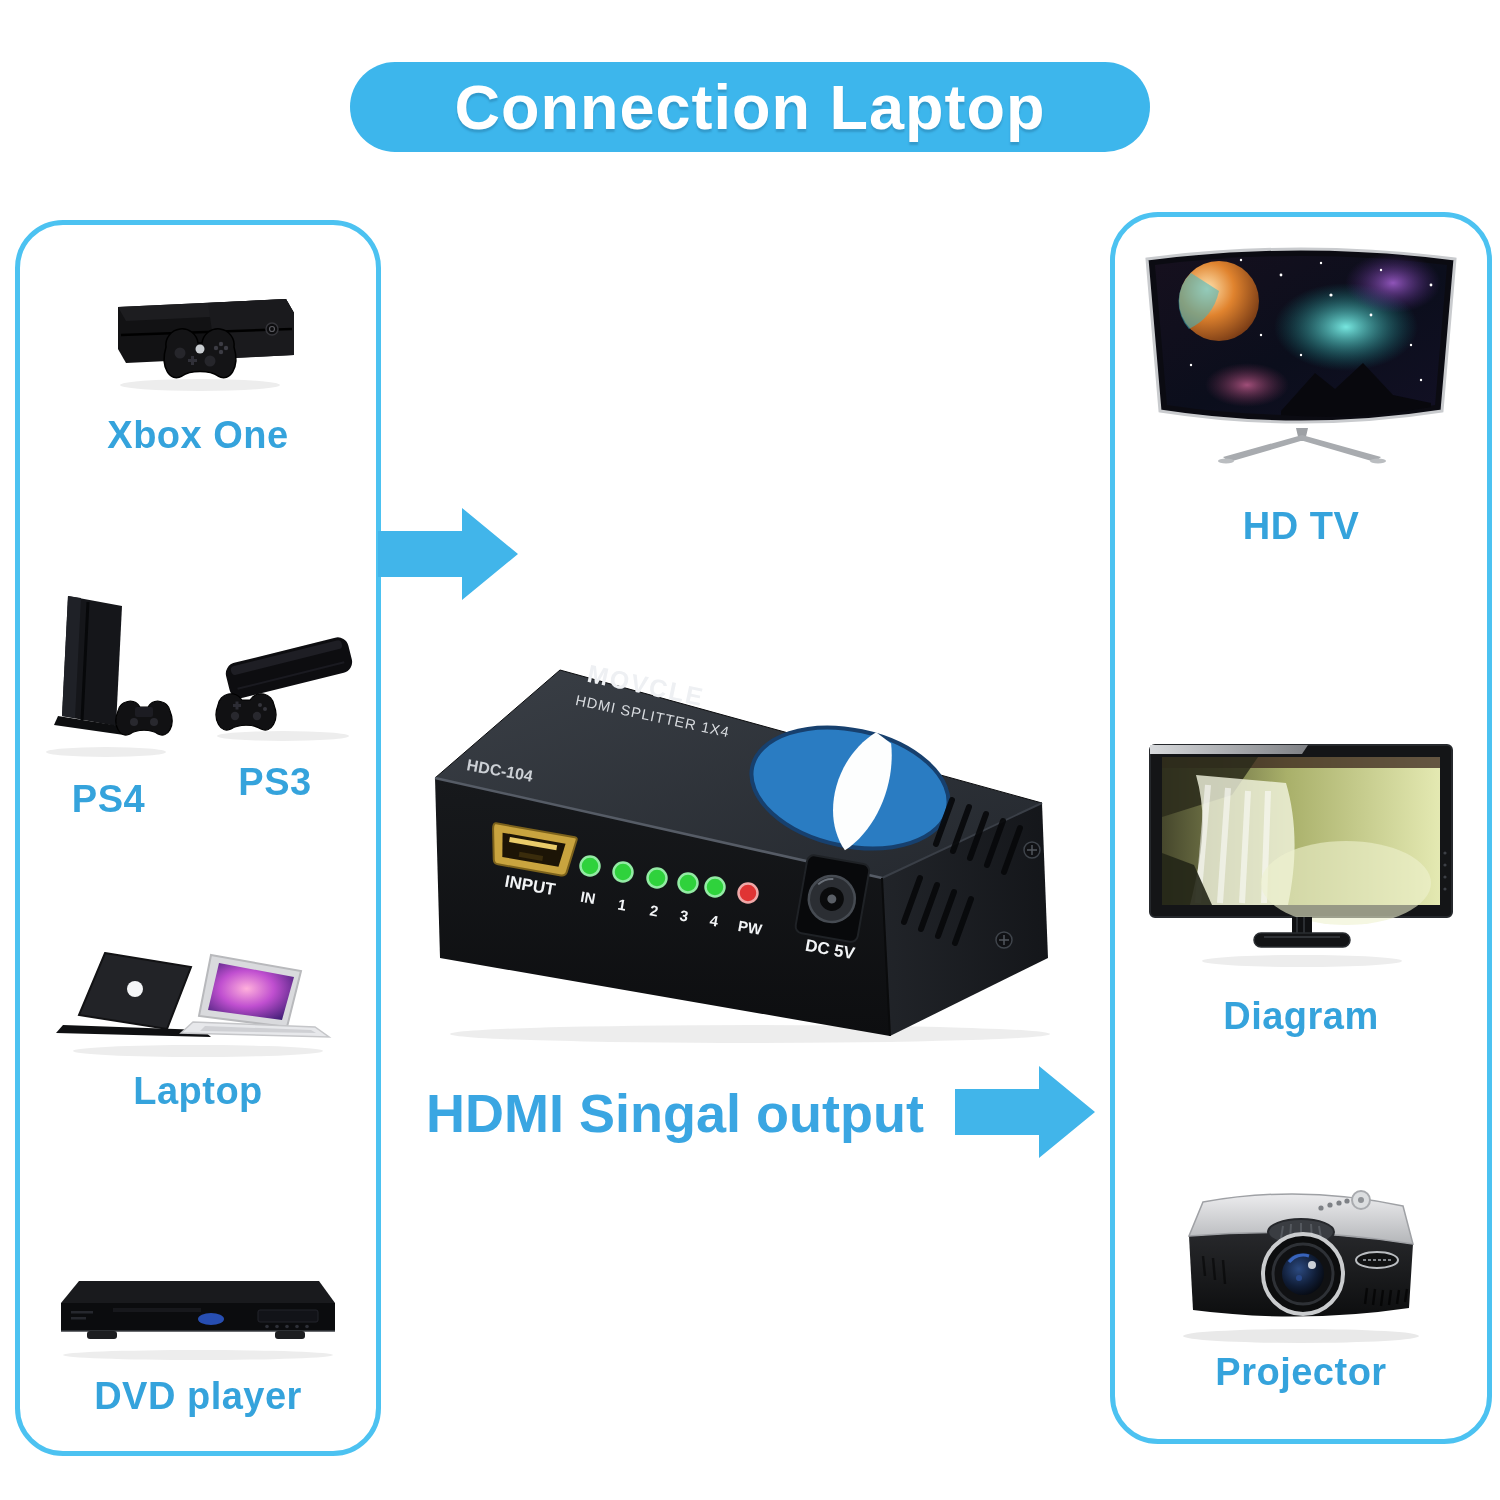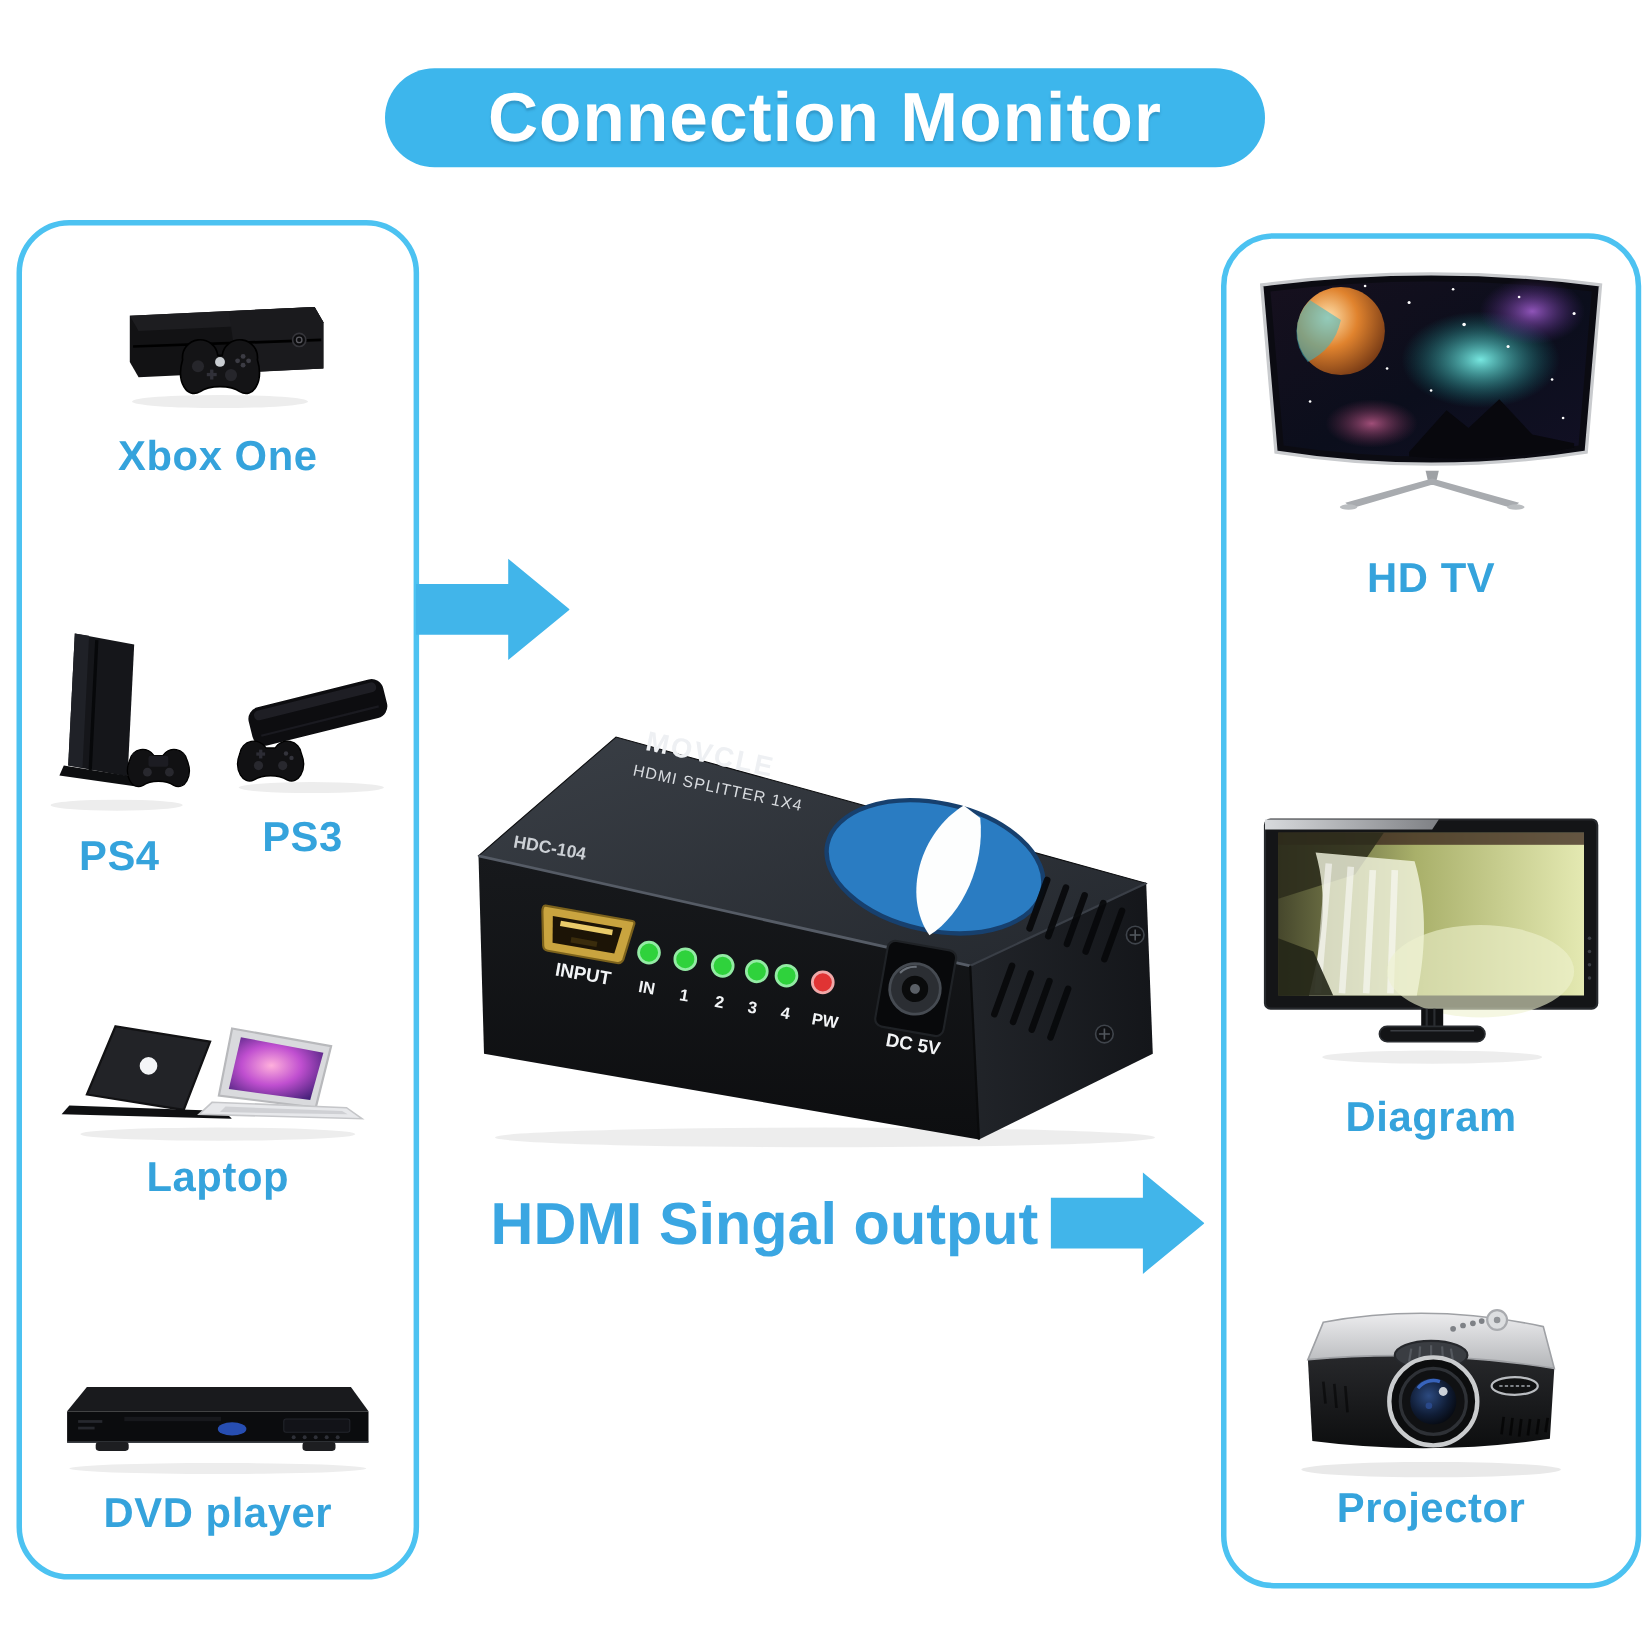--- a/index.html
+++ b/index.html
@@ -3,40 +3,40 @@
 <meta charset="utf-8">
 <style>
   html,body{margin:0;padding:0;background:#fff;}
   .canvas{position:relative;width:1500px;height:1500px;background:#ffffff;
     font-family:"Liberation Sans",sans-serif;overflow:hidden;}
   .banner{position:absolute;left:350px;top:62px;width:800px;height:90px;
     background:#3db6ec;border-radius:46px;display:flex;align-items:center;justify-content:center;
     color:#ffffff;font-size:63px;font-weight:bold;letter-spacing:1px;
     text-shadow:0 3px 2px rgba(25,90,130,.30);}
   .panel{position:absolute;border:5px solid #4cc2f1;border-radius:48px;background:#ffffff;}
-  .panel-left{left:15px;top:200px;width:356px;height:1226px;}
+  .panel-left{left:15px;top:220px;width:356px;height:1226px;}
   .panel-right{left:1110px;top:212px;width:372px;height:1222px;}
   .item{position:absolute;left:0;width:100%;display:flex;flex-direction:column;align-items:center;}
   .dev-label{color:#35a3dc;font-size:38px;font-weight:bold;letter-spacing:.5px;margin-top:8px;}
   .ps-row{position:absolute;top:355px;left:0;width:100%;display:flex;justify-content:center;
     align-items:center;gap:4px;}
   .ps-col{display:flex;flex-direction:column;align-items:center;}
   .heading{position:absolute;color:#3aa6e2;font-size:54px;font-weight:bold;white-space:nowrap;}
   .block-arrow{position:absolute;width:140px;height:96px;background:#41b5ea;
     clip-path:polygon(0 26%,60% 26%,60% 2%,100% 50%,60% 98%,60% 74%,0 74%);}
   .splitter-wrap{position:absolute;left:420px;top:628px;width:640px;height:420px;}
   svg{display:block;}
 </style>
 </head>
 <body>
 
 <div class="canvas">
 
   <div class="banner">
-    <span>Connection Monitor</span>
+    <span>Connection Laptop</span>
   </div>
 
   <div class="panel panel-left">
 
     <div class="item" style="top:46px;">
       <svg width="220" height="135" viewBox="0 0 220 135">
         <ellipse cx="112" cy="114" rx="80" ry="6" fill="#ededed"></ellipse>
         <path d="M 30,36 L 198,28 L 206,42 L 206,84 L 38,92 L 30,78 Z" fill="#121214"></path>
         <polygon points="30,36 198,28 206,42 38,50" fill="#1d1d20"></polygon>
         <polygon points="120,32 198,28 206,42 206,84 128,88" fill="#1a1a1d"></polygon>
@@ -298,21 +298,21 @@
             <line x1="62" y1="102" x2="64" y2="124"></line>
           <line x1="72" y1="104" x2="74" y2="128"></line>
         </g>
       </svg>
       <div class="dev-label" style="margin-top:0;">Projector</div>
     </div>
   </div>
 
   <div class="block-arrow" style="left:378px;top:506px;"></div>
 
-  <div class="heading" style="left:446px;top:1082px;text-align:right;">HDMI Singal output</div>
+  <div class="heading" style="left:426px;top:1082px;text-align:right;">HDMI Singal output</div>
   <div class="block-arrow" style="left:955px;top:1064px;"></div>
 
   <div class="splitter-wrap">
     <svg width="640" height="420" viewBox="0 0 640 420">
       <defs>
         <linearGradient id="topf" x1="0" y1="0" x2="1" y2="1">
           <stop offset="0%" stop-color="#3a3f46"></stop>
             <stop offset="100%" stop-color="#24282e"></stop>
         </linearGradient>
         <linearGradient id="frontf" x1="0" y1="0" x2="0" y2="1">

